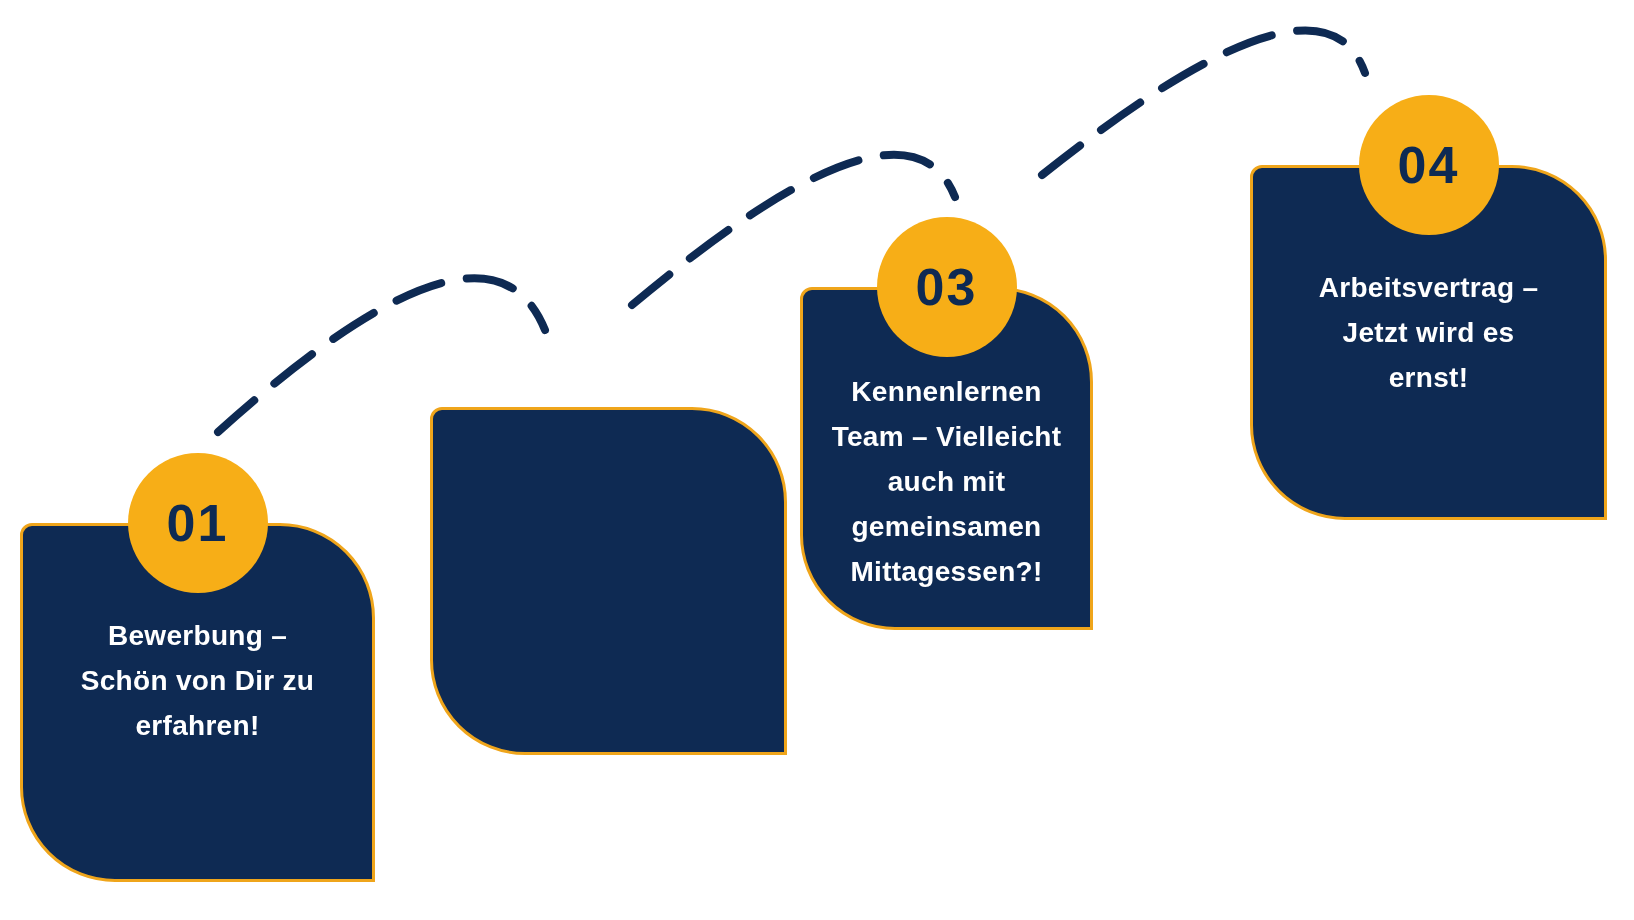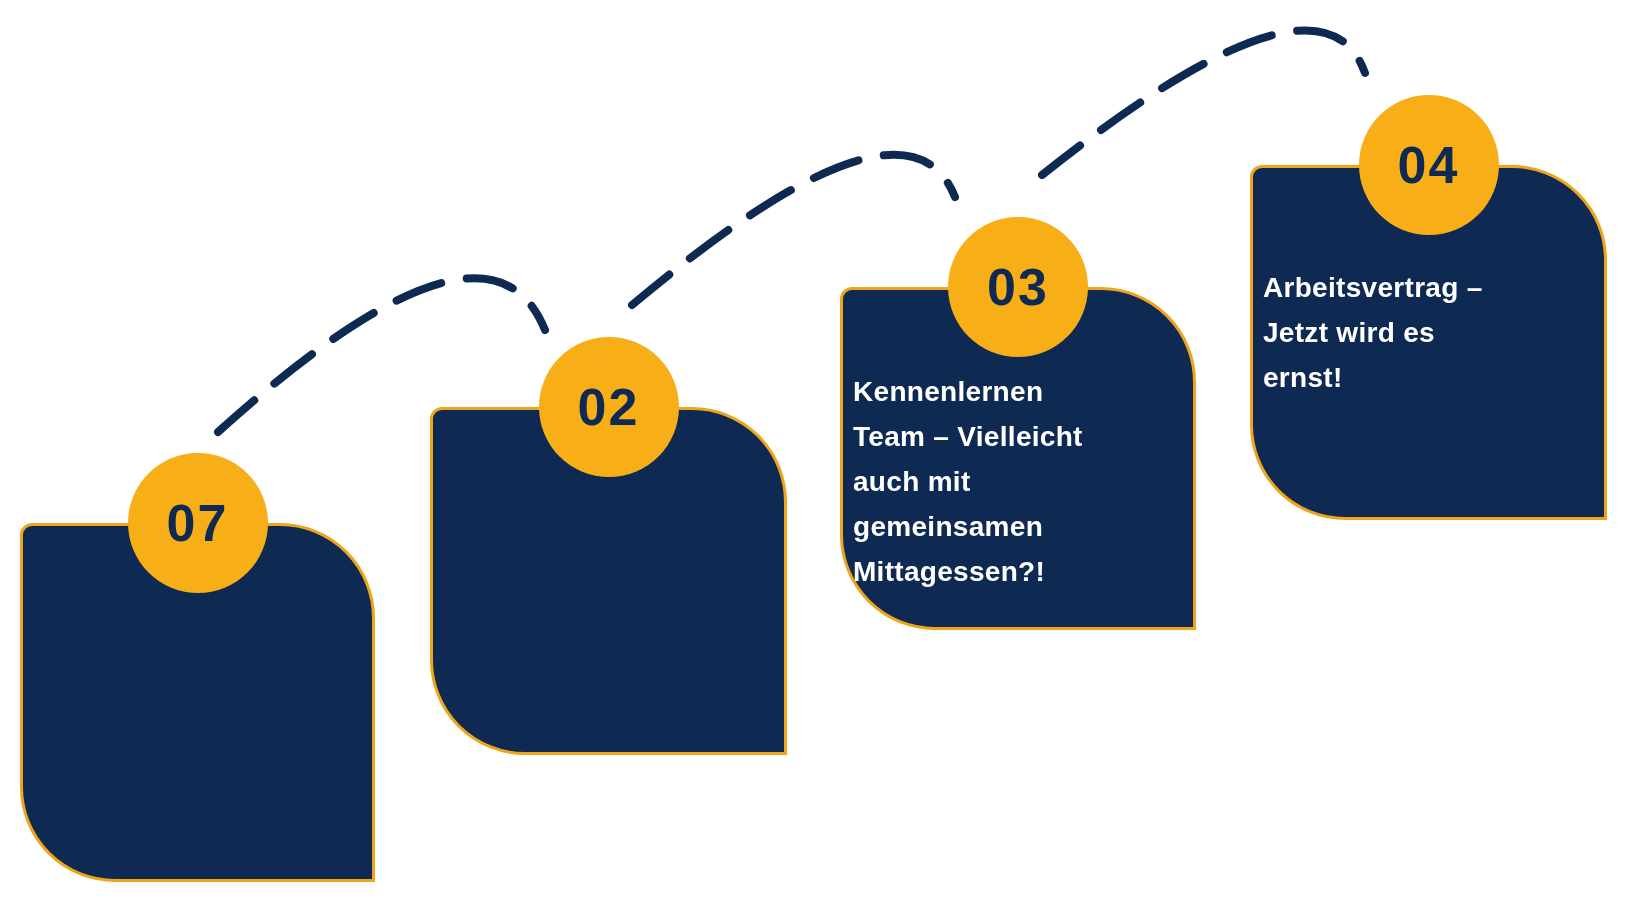--- a/index.html
+++ b/index.html
@@ -30,21 +30,21 @@
   }
   .card {
     position: absolute;
     box-sizing: border-box;
     background: var(--navy, #0e2a53);
     border: 3px solid var(--card-border, #efa51b);
     border-radius: 12px 95px 0 95px; 
   }
   .card1 { left: 20px;   top: 523px; width: 355px; height: 359px; }
   .card2 { left: 430px;  top: 407px; width: 357px; height: 348px; }
-  .card3 { left: 840px;  top: 287px; width: 356px; height: 343px; }
+  .card3 { left: 800px;  top: 287px; width: 293px; height: 343px; }
   .card4 { left: 1250px; top: 165px; width: 357px; height: 355px; }
   .badge {
     position: absolute;
     left: 50%;
     top: -3px; 
     transform: translate(-50%, -50%);
     width: 140px;
     height: 140px;
     border-radius: 50%;
     background: var(--yellow, #f7ae17);
@@ -57,21 +57,21 @@
     color: var(--navy, #0e2a53);
     font-size: 52px;
     font-weight: 700;
     letter-spacing: 2px;
     line-height: 1;
   }
   .desc {
     position: absolute;
     left: 10px;
     right: 10px;
-    text-align: left;
+    text-align: center;
     color: var(--text, #ffffff);
     font-size: 28px;
     font-weight: 700;
     line-height: 45px;
     letter-spacing: 0.3px;
     white-space: pre-line;
   }
   .card1 .desc { top: 87px; }
   .card2 .desc { top: 70px; }
   .card3 .desc { top: 63px; margin-top: 16px; }
@@ -83,28 +83,28 @@
 <div class="canvas">
 
   <svg class="arcs" width="1634" height="920" viewBox="0 0 1634 920" aria-hidden="true">
     <path d="M 218 432 Q 488 189 545 330"></path>
     <path d="M 632 305 Q 906 75 955 197"></path>
     <path d="M 1042 175 Q 1322 -48 1365 73"></path>
   </svg>
 
   <div class="card card1">
     <div class="badge">
-      <span class="num">07</span>
+      <span class="num">01</span>
     </div>
+    <div class="desc">Bewerbung –
+Schön von Dir zu
+erfahren!</div>
   </div>
 
   <div class="card card2">
-    <div class="badge">
-      <span class="num">02</span>
-    </div>
   </div>
 
   <div class="card card3">
     <div class="badge">
       <span class="num">03</span>
     </div>
     <div class="desc">Kennenlernen
 Team – Vielleicht
 auch mit
 gemeinsamen

